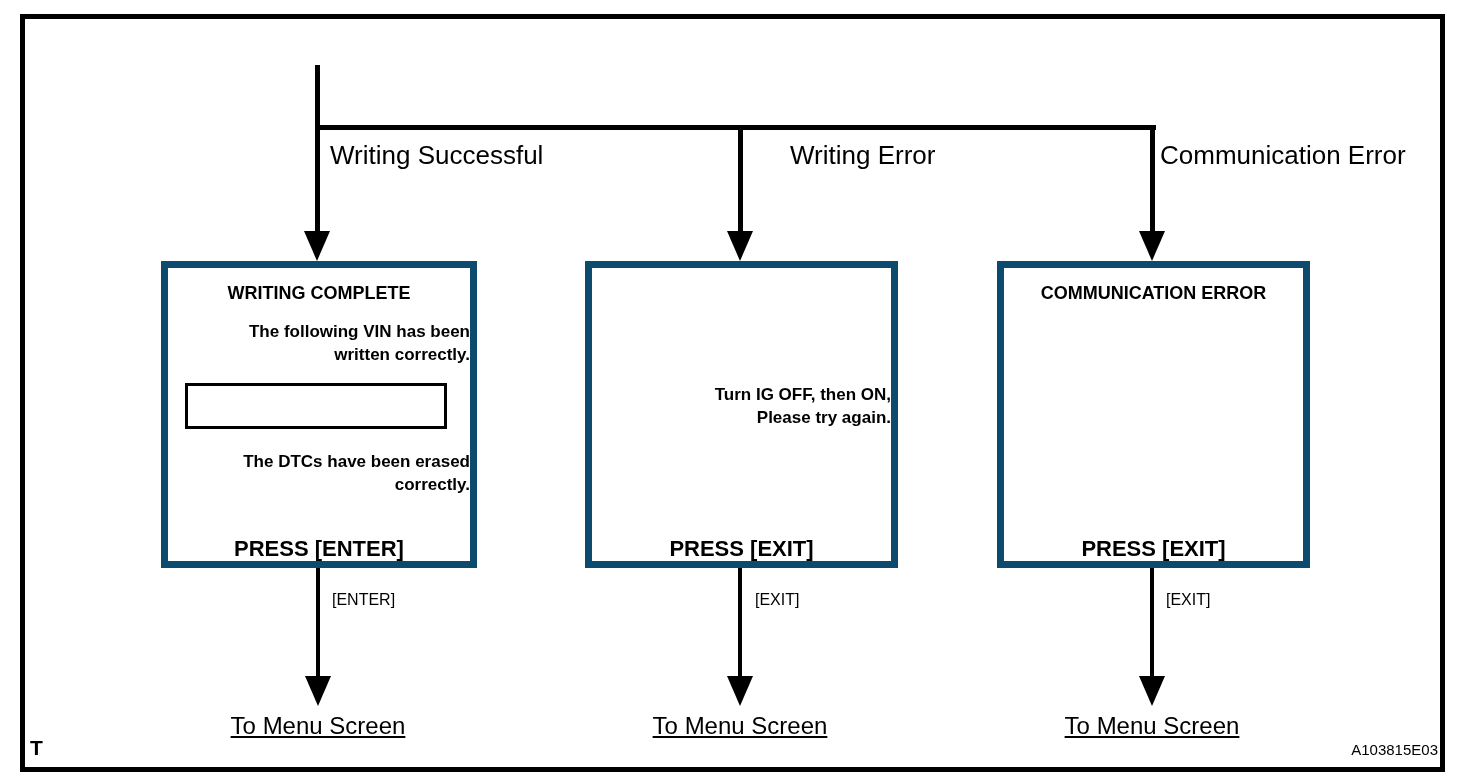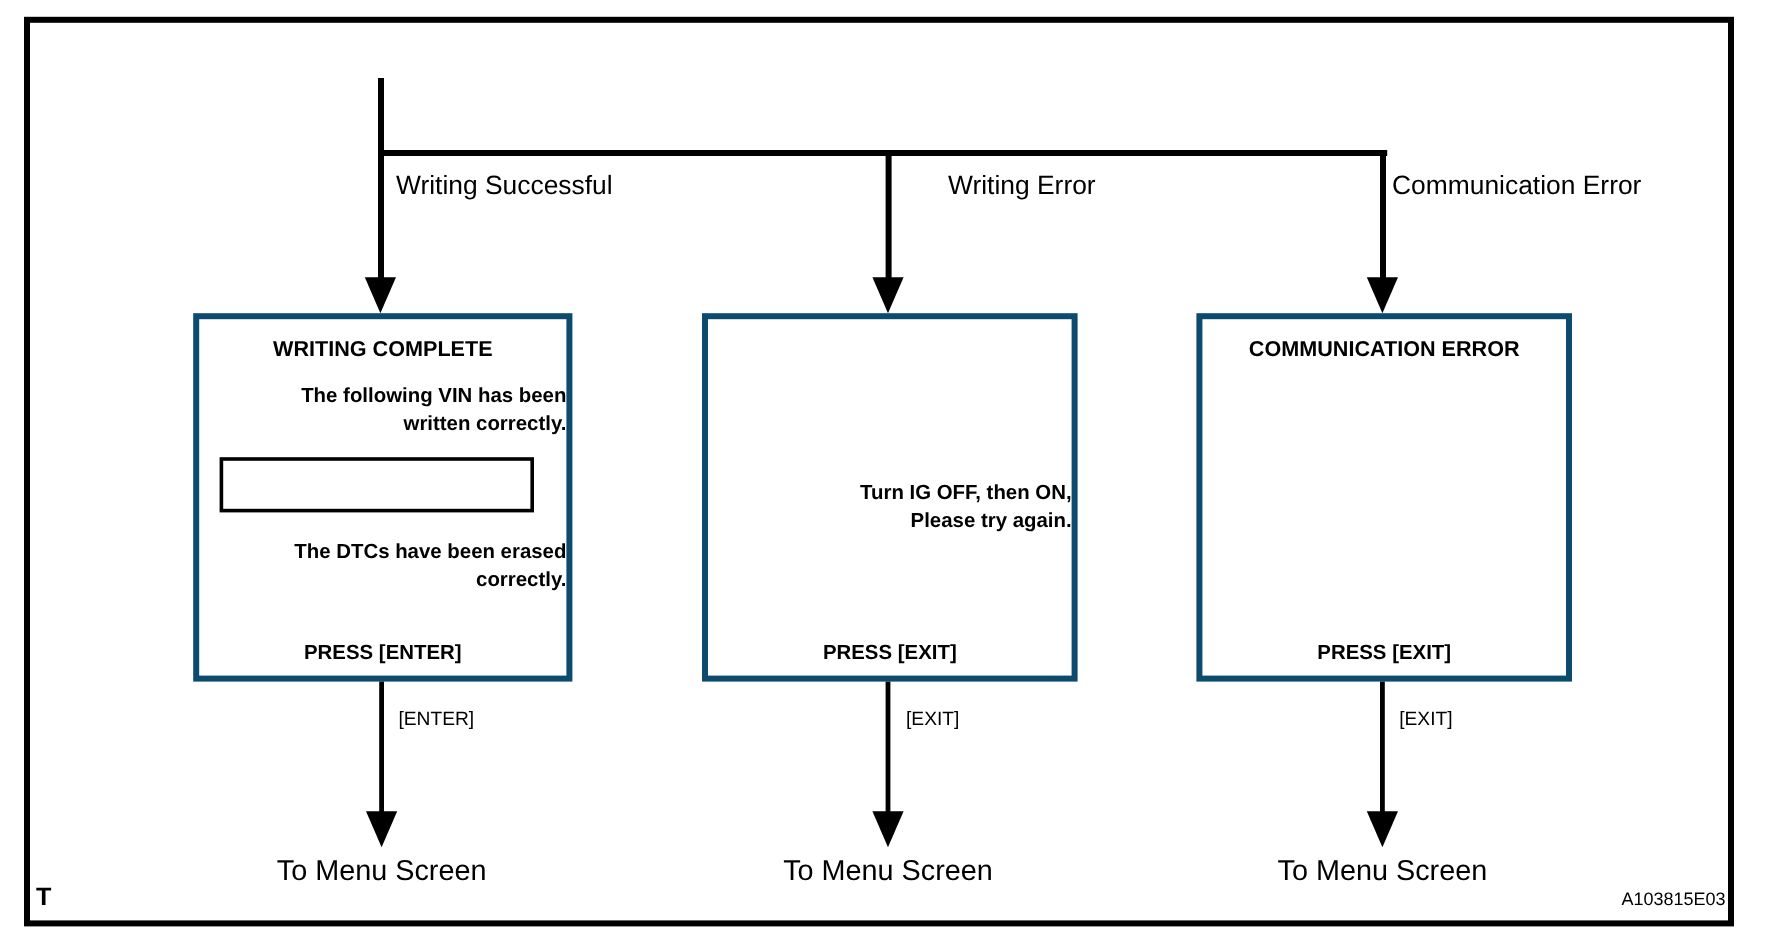--- a/index.html
+++ b/index.html
@@ -36,27 +36,27 @@
   .arrowhead {
     position: absolute;
     width: 0;
     height: 0;
     border-left: 13px solid transparent;
     border-right: 13px solid transparent;
     border-top: 30px solid #000000;
   }
   .branch-label {
     position: absolute;
-    font-size: 22px;
+    font-size: 26px;
     line-height: 26px;
     white-space: nowrap;
   }
   .screen-box {
     position: absolute;
-    border: 5px solid #0c4a6e;
+    border: 7px solid #0c4a6e;
     box-sizing: border-box;
     background: #ffffff;
   }
   .box-title {
     position: absolute;
     left: 0;
     width: 100%;
     text-align: center;
     font-weight: bold;
     font-size: 18px;
@@ -71,39 +71,40 @@
     font-size: 17px;
     line-height: 23px;
     white-space: pre-line;
   }
   .box-press {
     position: absolute;
     left: 0;
     width: 100%;
     text-align: center;
     font-weight: bold;
-    font-size: 17px;
+    font-size: 22px;
   }
   .vin-field {
     position: absolute;
     border: 3px solid #000000;
     box-sizing: border-box;
     background: #ffffff;
   }
   .key-label {
     position: absolute;
     font-size: 16px;
     white-space: nowrap;
   }
   .dest-label {
     position: absolute;
     width: 300px;
     text-align: center;
     font-size: 24px;
     white-space: nowrap;
+    text-decoration: underline;
   }
   .corner-label {
     position: absolute;
     left: 30px;
     top: 736px;
     font-size: 21px;
     font-weight: bold;
   }
   .figure-code {
     position: absolute;
@@ -142,21 +143,21 @@
     <div class="box-title" style="top:15px;">WRITING COMPLETE</div>
     <div class="box-body" style="top:52px;">The following VIN has been
 written correctly.</div>
     <div class="vin-field" style="left:17px; top:115px; width:262px; height:46px;"></div>
     <div class="box-body" style="top:182px;">The DTCs have been erased
 correctly.</div>
     <div class="box-press" style="top:268px;">PRESS [ENTER]</div>
   </div>
 
   <div class="screen-box" style="left:585px; top:261px; width:313px; height:307px;">
-    <div class="box-body" style="top:115px;margin-top:18px;">Turn IG OFF, then ON,
+    <div class="box-body" style="top:115px;">Turn IG OFF, then ON,
 Please try again.</div>
     <div class="box-press" style="top:268px;">PRESS [EXIT]</div>
   </div>
 
   <div class="screen-box" style="left:997px; top:261px; width:313px; height:307px;">
     <div class="box-title" style="top:15px;">COMMUNICATION ERROR</div>
     <div class="box-press" style="top:268px;">PRESS [EXIT]</div>
   </div>
 
   <div class="vline" style="left:316px; top:568px; width:4px; height:112px;"></div>

